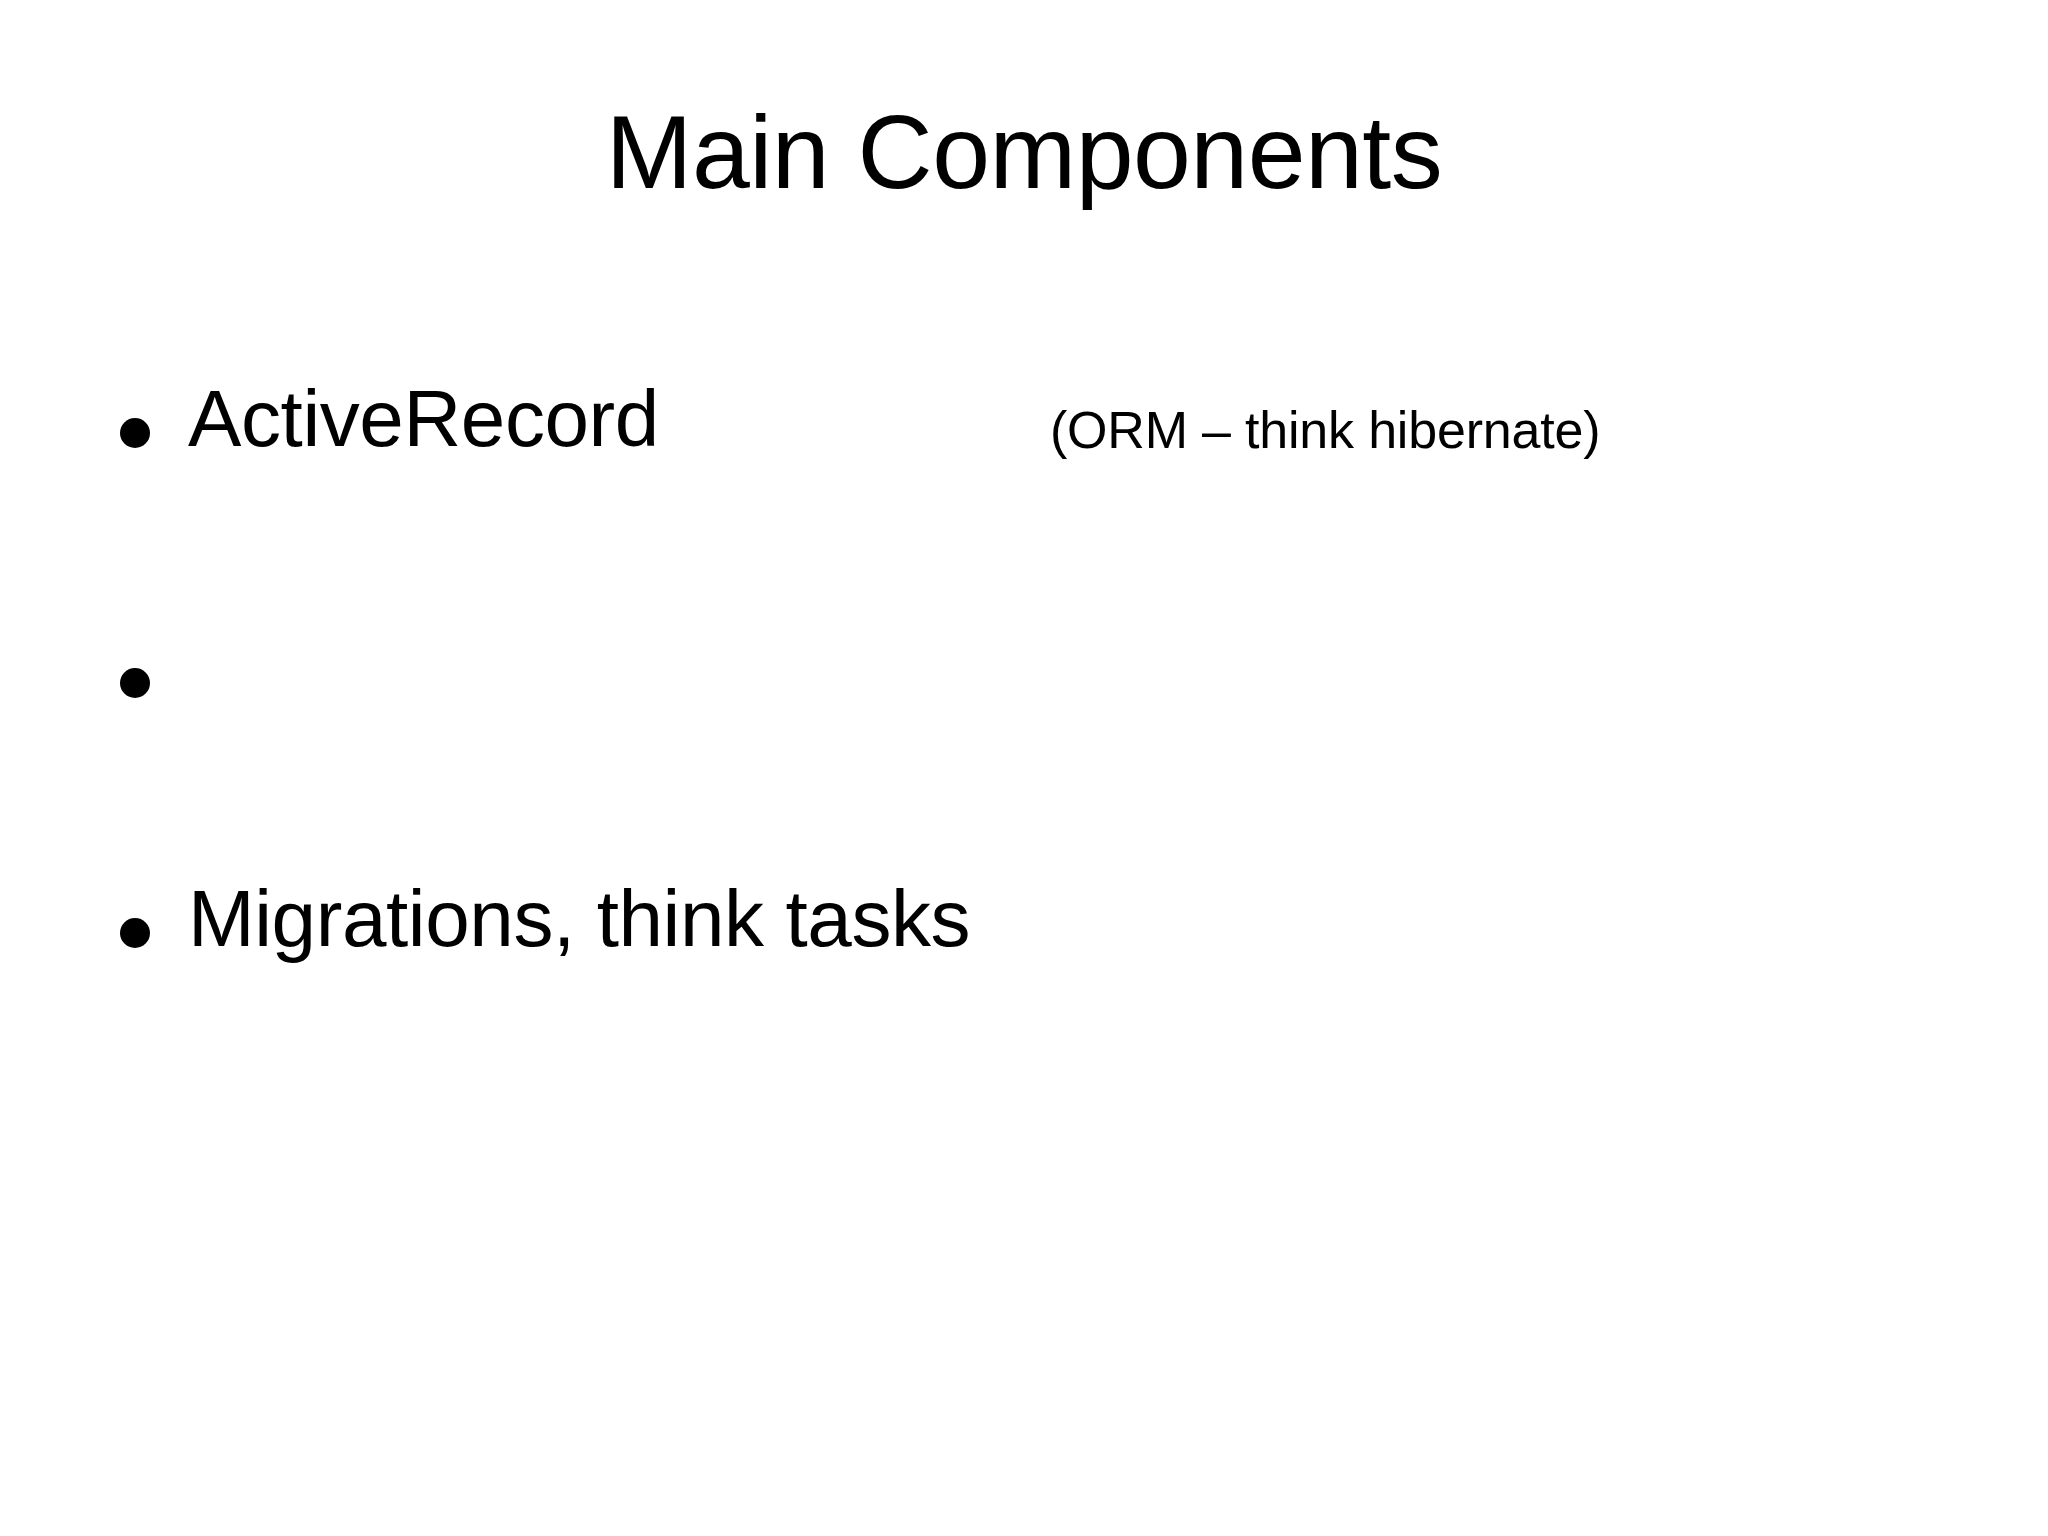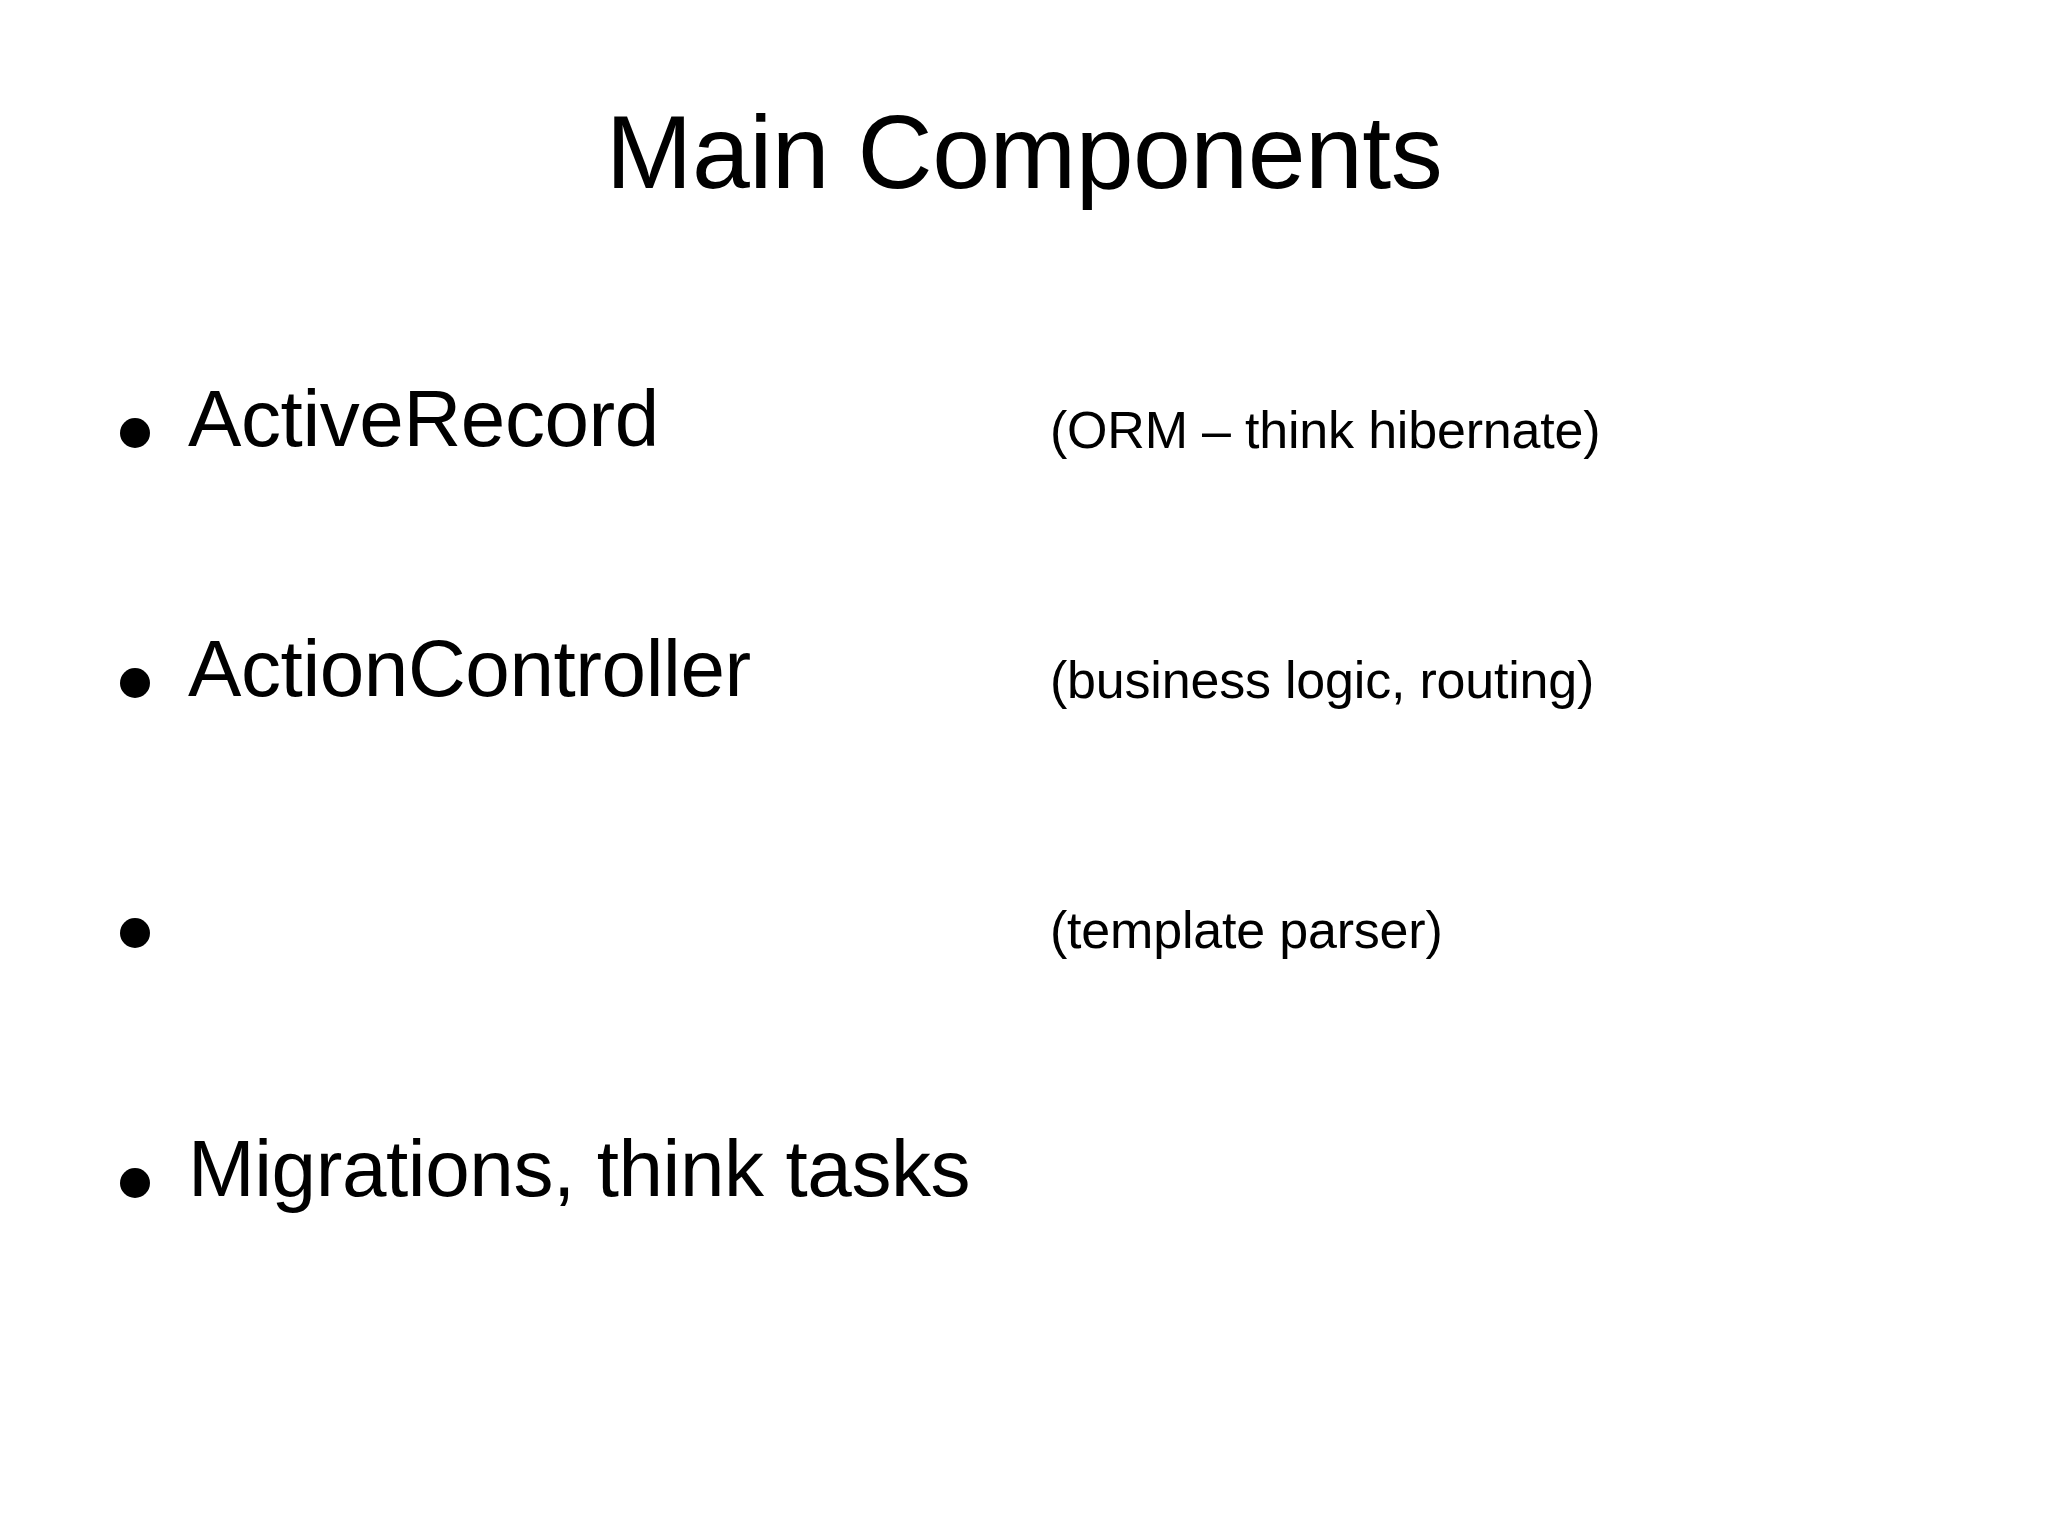--- a/index.html
+++ b/index.html
@@ -102,29 +102,23 @@
   <h1 class="slide-title">Main Components</h1>
 
   <ul class="body-list">
 
     <li class="bullet-row">
       <span class="bullet-marker"></span>
       <span class="bullet-main">ActiveRecord</span>
       <span class="bullet-note">(ORM – think hibernate)</span>
     </li>
 
-    <li class="bullet-row">
-      <span class="bullet-marker"></span>
-      <span class="bullet-main">ActionController</span>
-      <span class="bullet-note">(business logic, routing)</span>
-    </li>
 
     <li class="bullet-row">
       <span class="bullet-marker"></span>
-      <span class="bullet-note">(template parser)</span>
     </li>
 
     <li class="bullet-row">
       <span class="bullet-marker"></span>
       <span class="bullet-main">Migrations, think tasks</span>
 
     </li>
 
   </ul>
 

